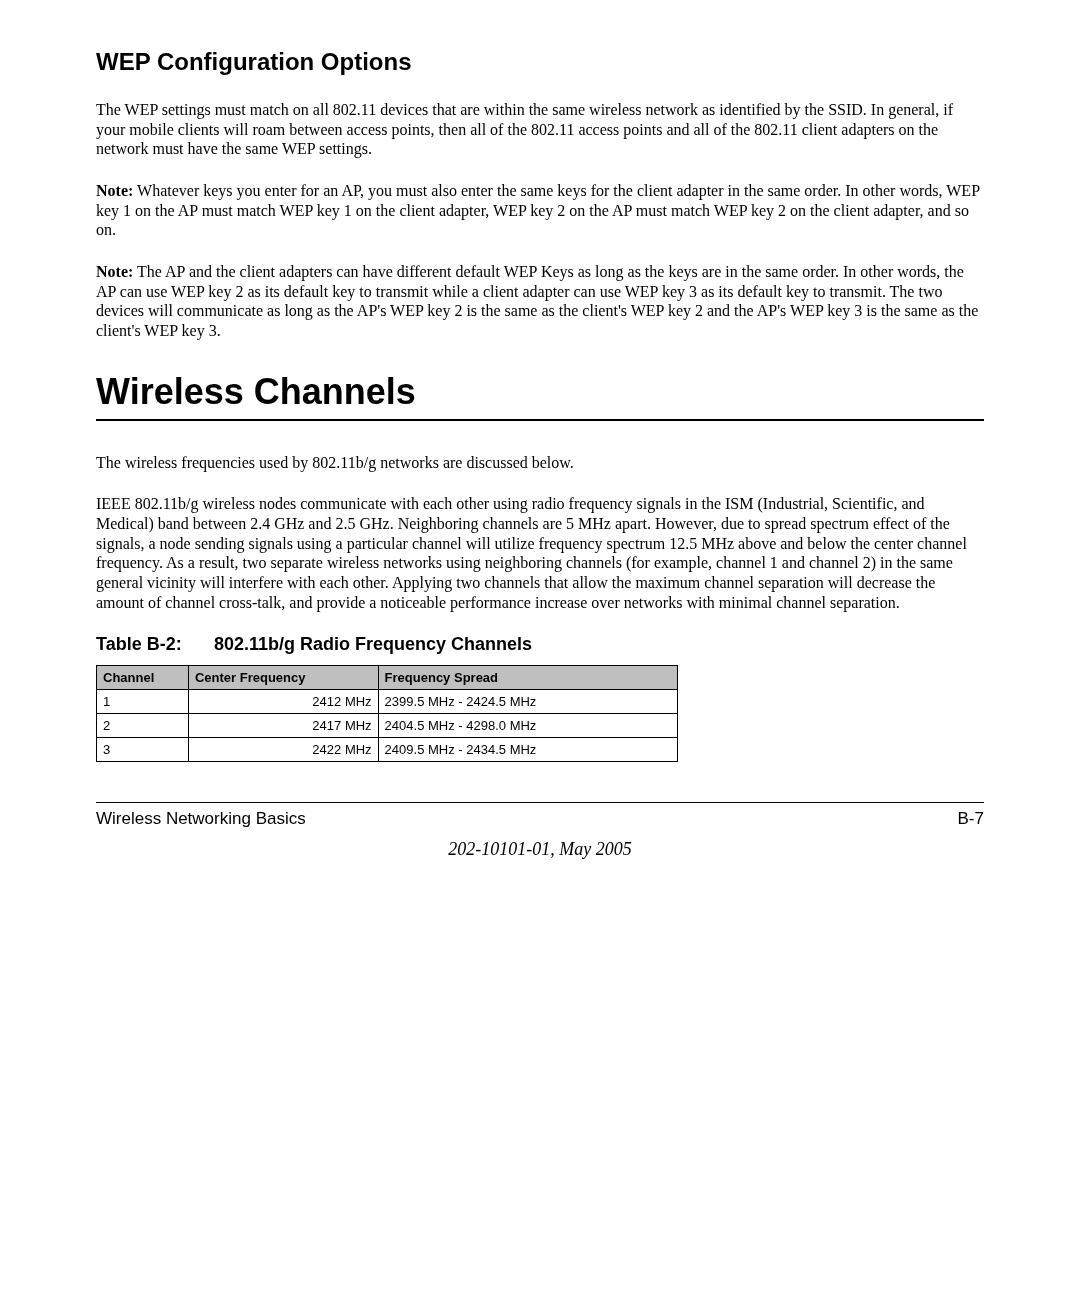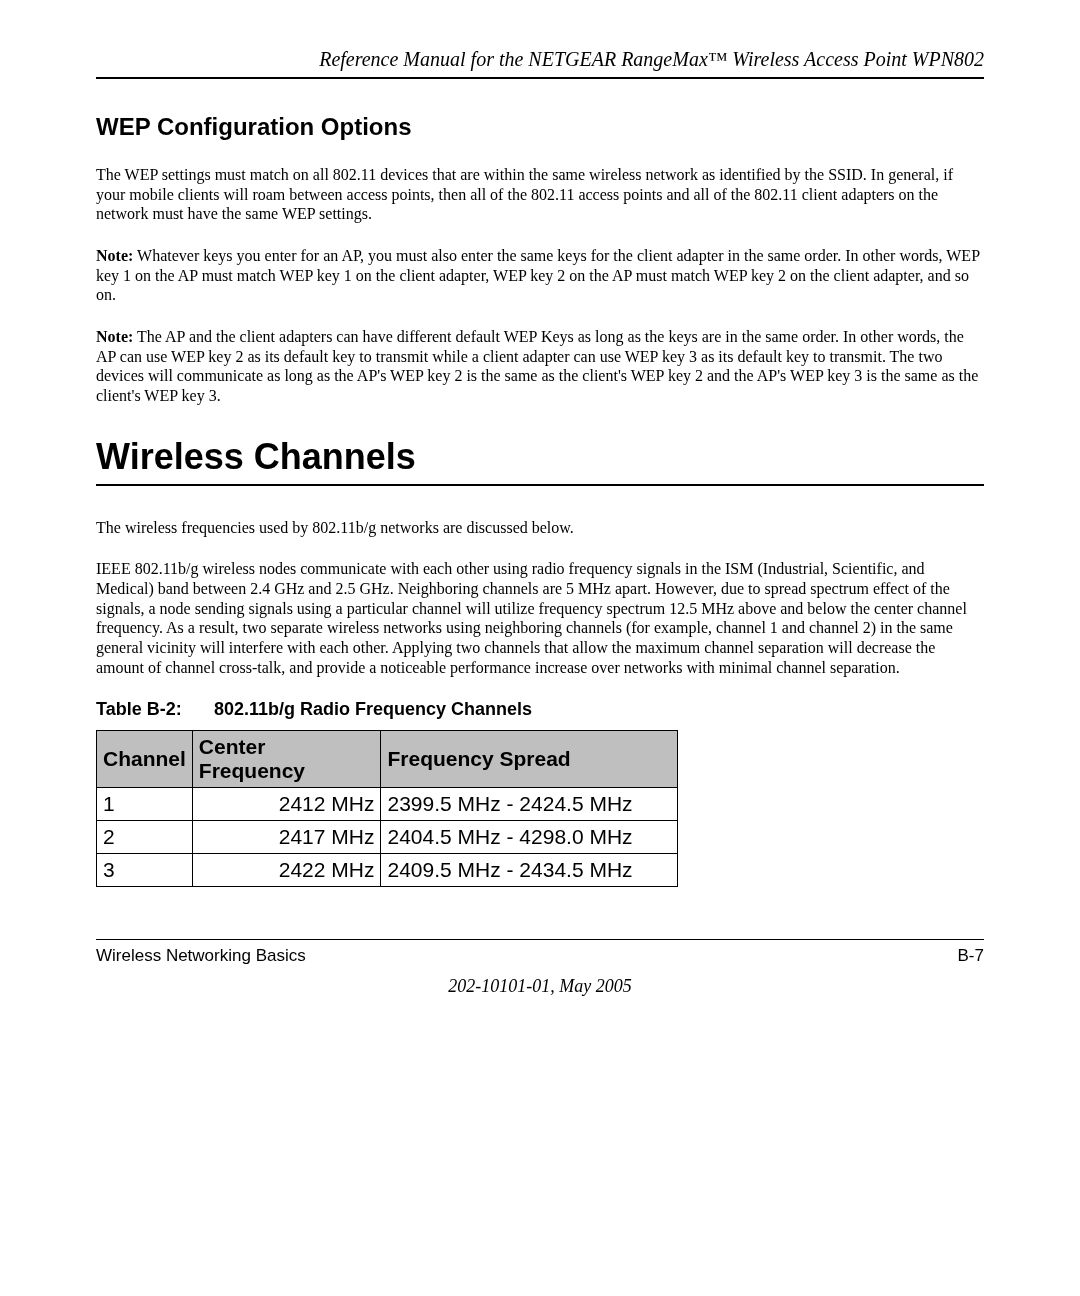--- a/index.html
+++ b/index.html
@@ -60,42 +60,42 @@
     font-size: 18px;
     margin: 18px 0 10px 0;
   }
   .table-caption .capnum {
     display: inline-block;
     width: 118px;
   }
   table.freq {
     border-collapse: collapse;
     font-family: Arial, Helvetica, sans-serif;
-    font-size: 21px;
+    font-size: 13px;
     width: 582px;
   }
   table.freq th, table.freq td {
     border: 1px solid #000;
     padding: 4px 6px;
     text-align: left;
     vertical-align: middle;
   }
   table.freq th {
     background: #bfbfbf;
     font-weight: bold;
   }
   table.freq td.cfreq {
     text-align: right;
   }
   table.freq col.c1 { width: 92px; }
   table.freq col.c2 { width: 190px; }
   table.freq col.c3 { width: 300px; }
 
   .footer-block {
-    margin-top: 52px;
+    margin-top: 40px;
     border-top: 1px solid #000;
     padding-top: 6px;
   }
   .footer-row {
     display: flex;
     justify-content: space-between;
     font-family: Arial, Helvetica, sans-serif;
     font-size: 17px;
   }
   .footer-date {
@@ -104,21 +104,20 @@
     font-family: "Times New Roman", Times, serif;
     font-size: 18px;
     margin-top: 10px;
   }
 </style>
 </head>
 <body>
 
 <div class="page">
 
-  <div class="running-head">Reference Manual for the NETGEAR RangeMax™ Wireless Access Point WPN802</div>
 
   <h3 class="subhead">WEP Configuration Options</h3>
 
   <p class="body">The WEP settings must match on all 802.11 devices that are within the same wireless network as identified by the SSID. In general, if your mobile clients will roam between access points, then all of the 802.11 access points and all of the 802.11 client adapters on the network must have the same WEP settings.</p>
 
   <p class="body">
     <span class="note-label">Note:</span><span> Whatever keys you enter for an AP, you must also enter the same keys for the client adapter in the same order. In other words, WEP key 1 on the AP must match WEP key 1 on the client adapter, WEP key 2 on the AP must match WEP key 2 on the client adapter, and so on.</span>
   </p>
 
   <p class="body">

